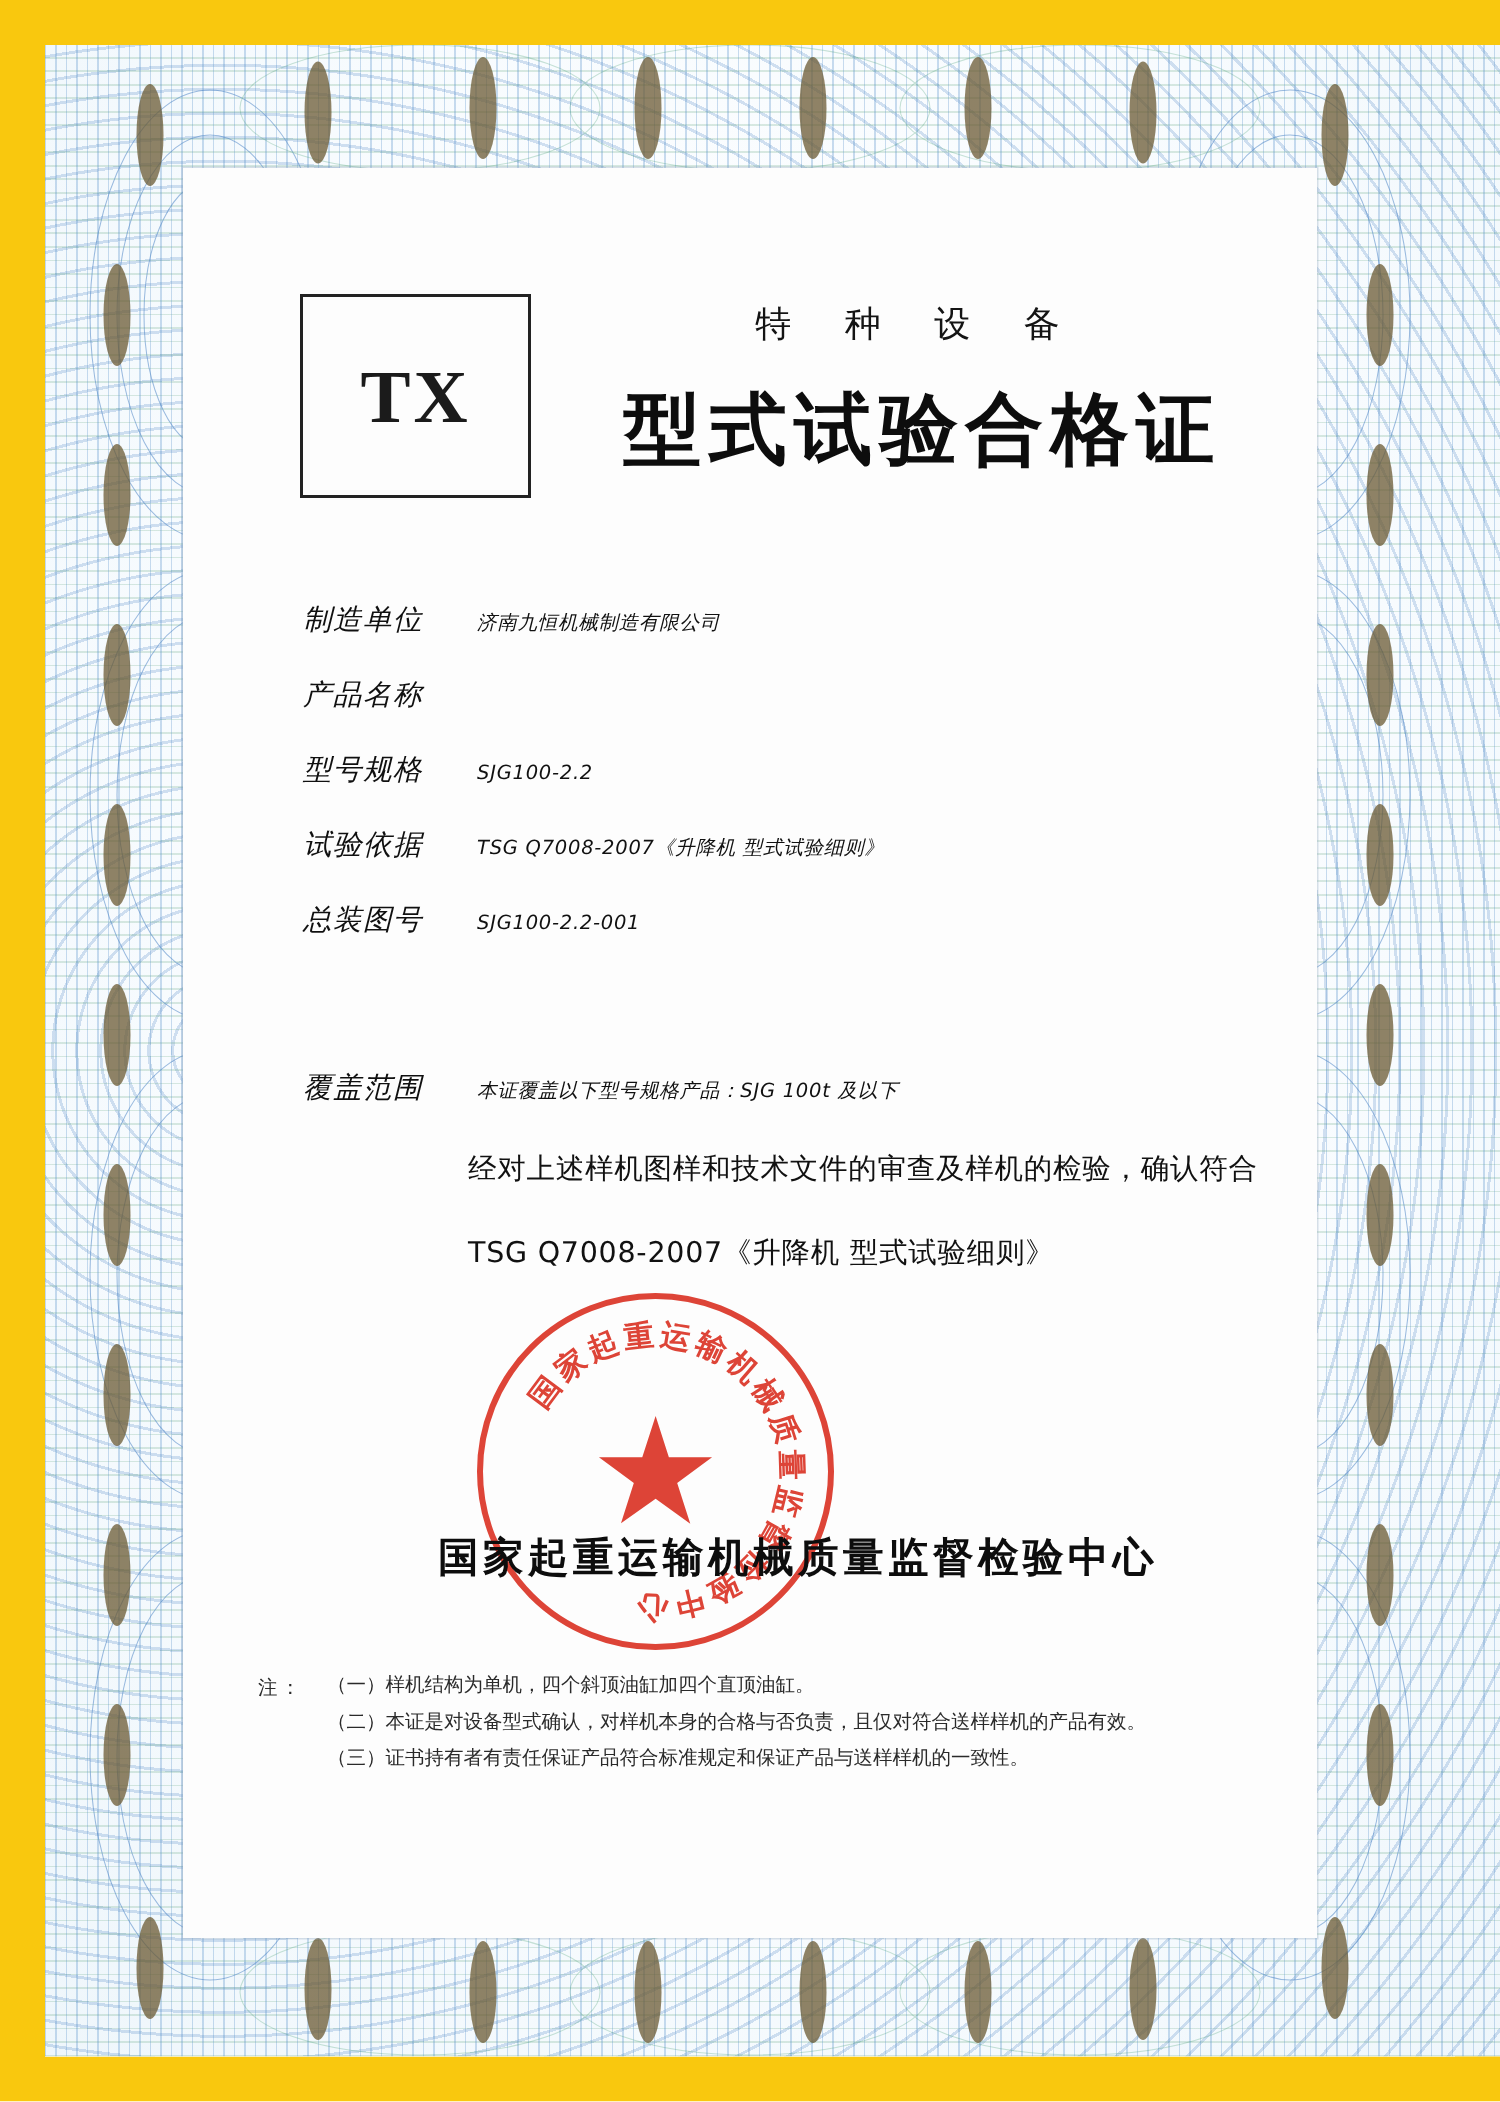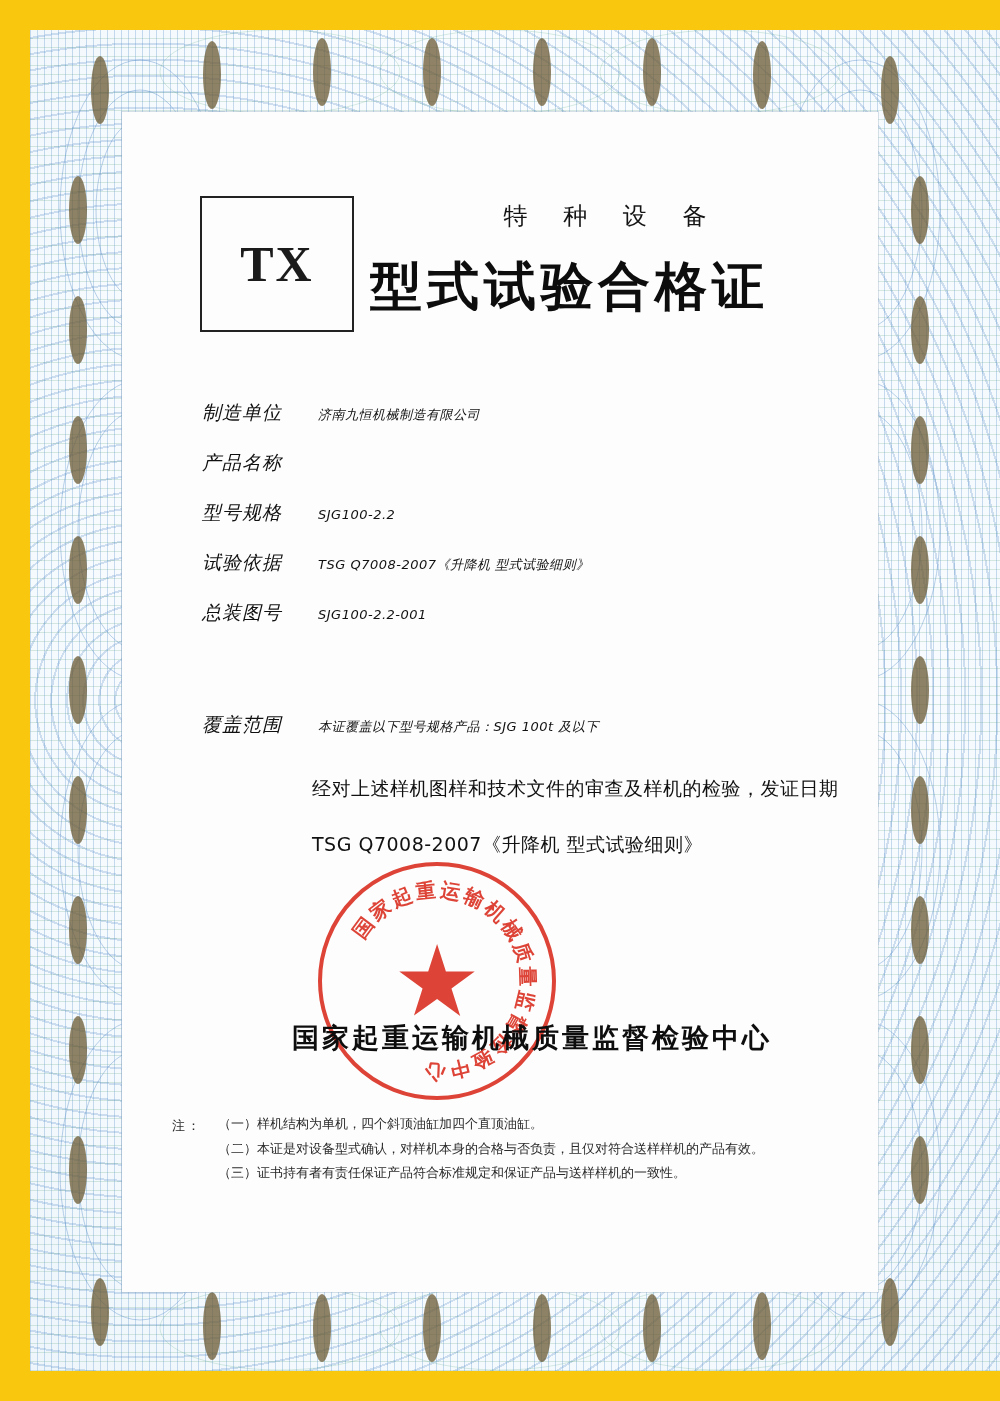--- a/index.html
+++ b/index.html
@@ -105,20 +105,21 @@
     font-family: "DejaVu Sans", "Liberation Sans", sans-serif;
     font-size: 24px;
     letter-spacing: 14px;
     color: #141414;
   }
   .title-big {
     position: absolute;
     left: 248px;
     top: 140px;
     width: 490px;
+    text-align: center;
     font-family: "DejaVu Sans", "Liberation Sans", sans-serif;
     font-weight: bold;
     font-size: 52px;
     letter-spacing: 5px;
     color: #0d0d0d;
   }
   .cert-no {
     position: absolute;
     left: 260px;
     top: 228px;
@@ -155,21 +156,21 @@
     color: #111;
     font-family: "DejaVu Sans", "Liberation Sans", sans-serif;
   }
 
   .coverage {
     position: absolute;
     left: 80px;
     top: 600px;
     width: 680px;
   }
-  .coverage .field-row { margin-bottom: 38px; }
+  .coverage .field-row { margin-bottom: 28px; }
   .cov-line {
     font-family: "DejaVu Sans", "Liberation Sans", sans-serif;
     font-size: 19px;
     color: #111;
     margin-left: 110px;
     margin-bottom: 30px;
     letter-spacing: 0.5px;
   }
 
   .issue-row {
@@ -356,21 +357,21 @@
           <div class="field-label">总装图号</div>
           <div class="field-value">SJG100-2.2-001</div>
         </div>
       </div>
 
       <div class="coverage">
         <div class="field-row">
           <div class="field-label">覆盖范围</div>
           <div class="field-value">本证覆盖以下型号规格产品：SJG 100t     及以下</div>
         </div>
-        <div class="cov-line">经对上述样机图样和技术文件的审查及样机的检验，发证日期</div>
+        <div class="cov-line">经对上述样机图样和技术文件的审查及样机的检验，确认符合</div>
         <div class="cov-line">TSG Q7008-2007《升降机 型式试验细则》</div>
       </div>
 
 
       <div class="seal">
         <svg class="seal-text-svg" viewBox="0 0 230 230">
           <defs>
             <path id="sealcircle" d="M 115,115 m -84,0 a 84,84 0 1,1 168,0 a 84,84 0 1,1 -168,0"></path>
           </defs>
           <text font-family="DejaVu Sans, Liberation Sans, sans-serif" font-size="20" font-weight="bold" fill="#d92b1c" letter-spacing="3">

